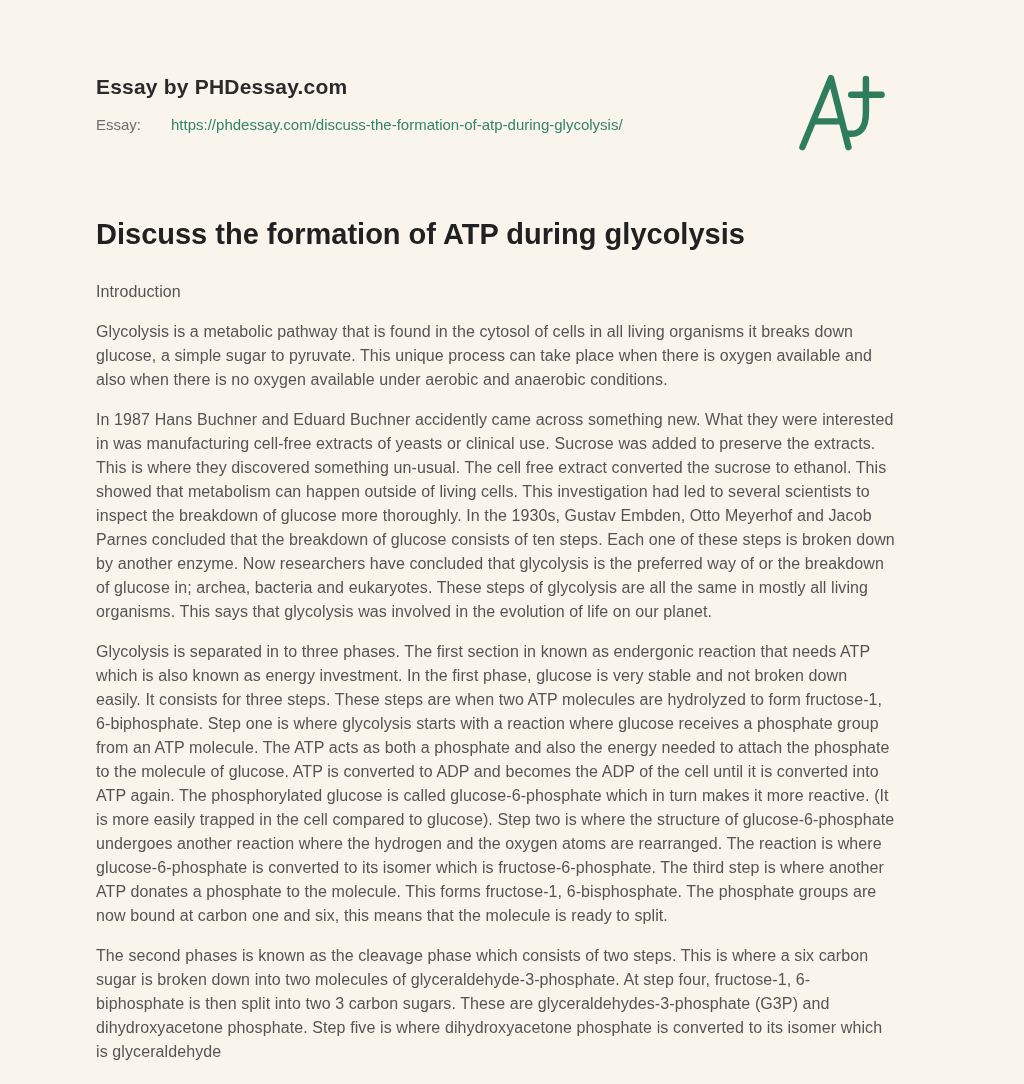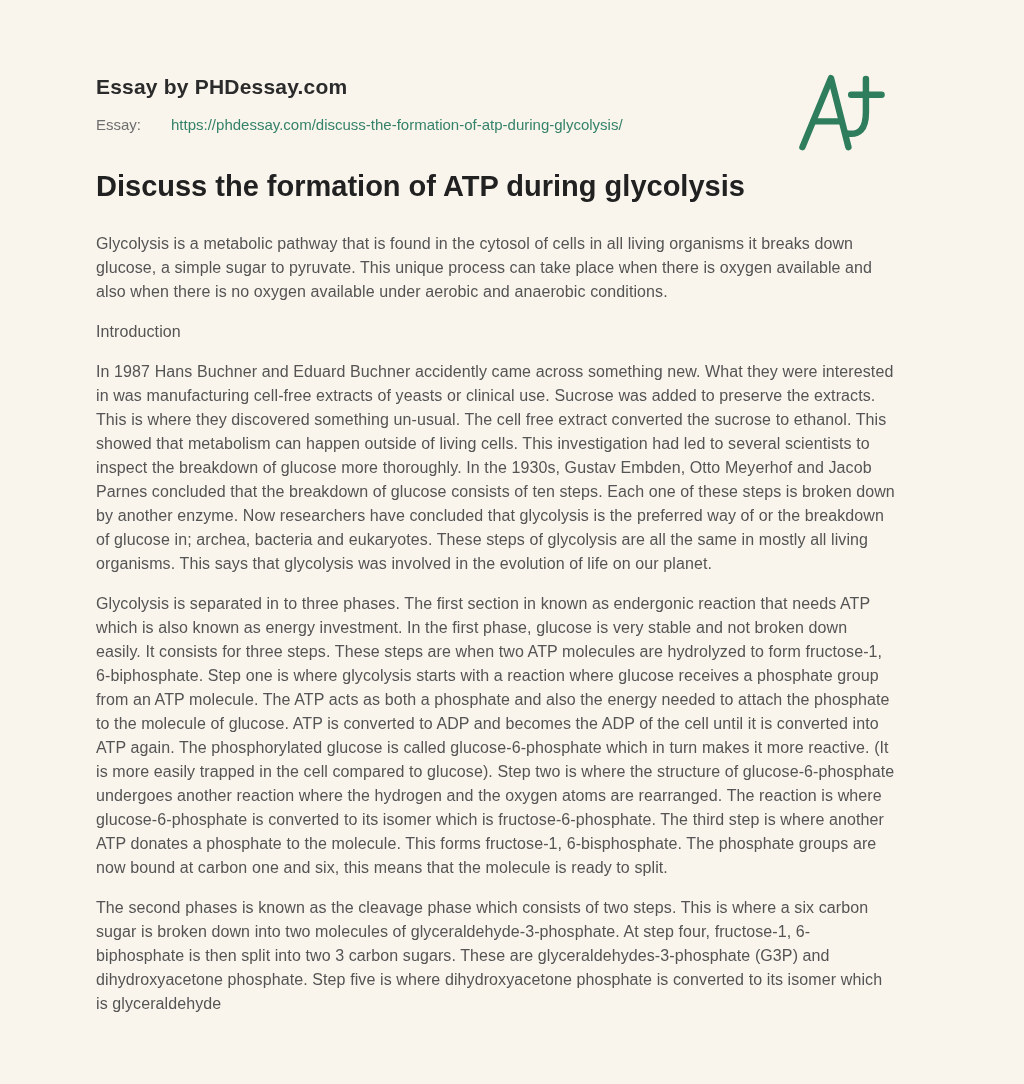--- a/index.html
+++ b/index.html
@@ -34,21 +34,21 @@
     padding-left: 25px;
   }
   .logo {
     position: absolute;
     top: 68px;
     right: 108px;
     width: 92px;
     height: 92px;
   }
   .essay-title {
-    margin-top: 36px;
+    margin-top: 84px;
     font-size: 29px;
     line-height: 1.2;
     font-weight: 700;
     color: #212121;
   }
   .paragraphs {
     margin-top: 28px;
   }
   .para {
     font-size: 16px;
@@ -77,23 +77,23 @@
         </g>
       </svg>
     </div>
   </header>
 
   <main>
     <h1 class="essay-title">Discuss the formation of ATP during glycolysis</h1>
 
     <div class="paragraphs">
 
+        <p class="para">Introduction</p>
+
         <p class="para">Glycolysis is a metabolic pathway that is found in the cytosol of cells in all living organisms it breaks down glucose, a simple sugar to pyruvate. This unique process can take place when there is oxygen available and also when there is no oxygen available under aerobic and anaerobic conditions.</p>
-
-        <p class="para">Introduction</p>
 
         <p class="para">In 1987 Hans Buchner and Eduard Buchner accidently came across something new. What they were interested in was manufacturing cell-free extracts of yeasts or clinical use. Sucrose was added to preserve the extracts. This is where they discovered something un-usual. The cell free extract converted the sucrose to ethanol. This showed that metabolism can happen outside of living cells. This investigation had led to several scientists to inspect the breakdown of glucose more thoroughly. In the 1930s, Gustav Embden, Otto Meyerhof and Jacob Parnes concluded that the breakdown of glucose consists of ten steps. Each one of these steps is broken down by another enzyme. Now researchers have concluded that glycolysis is the preferred way of or the breakdown of glucose in; archea, bacteria and eukaryotes. These steps of glycolysis are all the same in mostly all living organisms. This says that glycolysis was involved in the evolution of life on our planet.</p>
 
         <p class="para">Glycolysis is separated in to three phases. The first section in known as endergonic reaction that needs ATP which is also known as energy investment. In the first phase, glucose is very stable and not broken down easily. It consists for three steps. These steps are when two ATP molecules are hydrolyzed to form fructose-1, 6-biphosphate. Step one is where glycolysis starts with a reaction where glucose receives a phosphate group from an ATP molecule. The ATP acts as both a phosphate and also the energy needed to attach the phosphate to the molecule of glucose. ATP is converted to ADP and becomes the ADP of the cell until it is converted into ATP again. The phosphorylated glucose is called glucose-6-phosphate which in turn makes it more reactive. (It is more easily trapped in the cell compared to glucose). Step two is where the structure of glucose-6-phosphate undergoes another reaction where the hydrogen and the oxygen atoms are rearranged. The reaction is where glucose-6-phosphate is converted to its isomer which is fructose-6-phosphate. The third step is where another ATP donates a phosphate to the molecule. This forms fructose-1, 6-bisphosphate. The phosphate groups are now bound at carbon one and six, this means that the molecule is ready to split.</p>
 
         <p class="para">The second phases is known as the cleavage phase which consists of two steps. This is where a six carbon sugar is broken down into two molecules of glyceraldehyde-3-phosphate. At step four, fructose-1, 6-biphosphate is then split into two 3 carbon sugars. These are glyceraldehydes-3-phosphate (G3P) and dihydroxyacetone phosphate. Step five is where dihydroxyacetone phosphate is converted to its isomer which is glyceraldehyde</p>
       </div>
   </main>
 
 </div>

